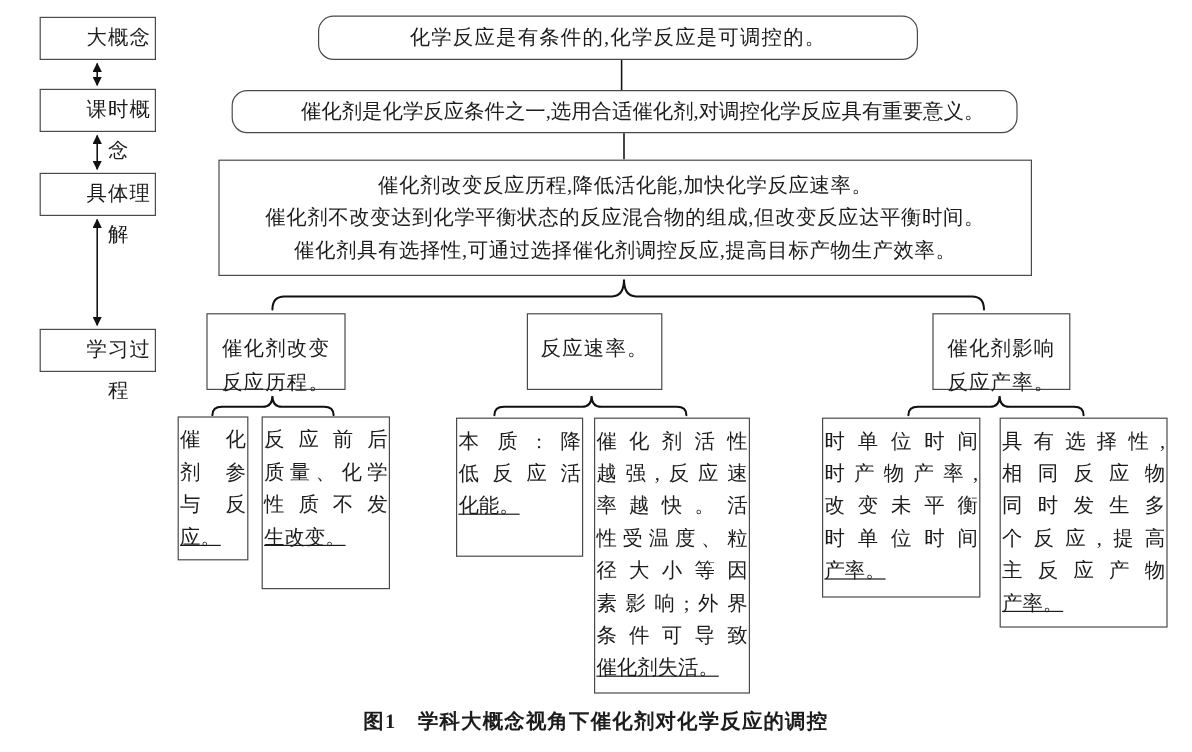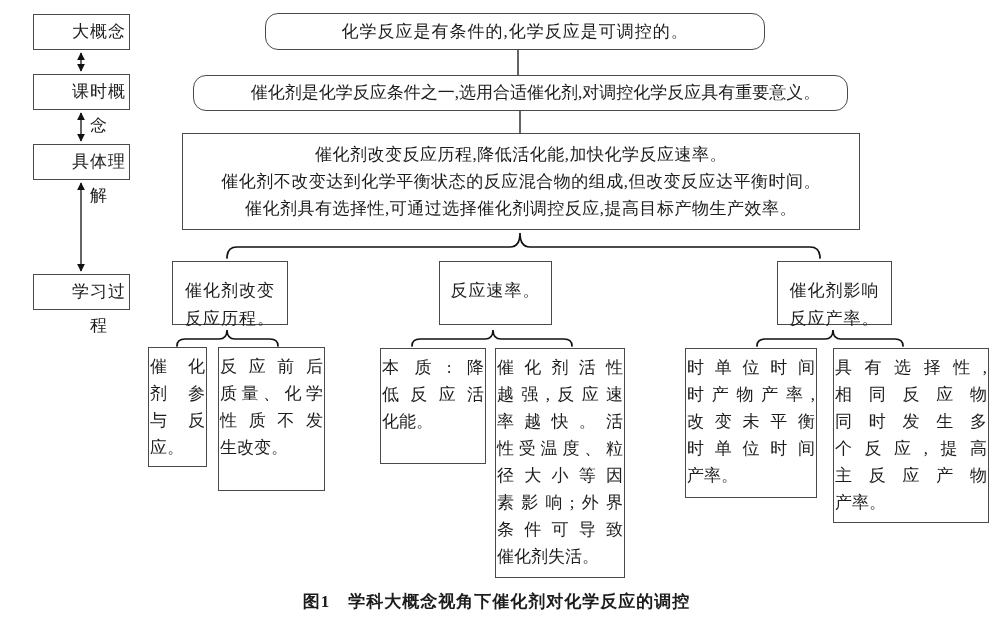--- a/index.html
+++ b/index.html
@@ -50,21 +50,21 @@
   }
   .head div{line-height:28px;text-align:center;letter-spacing:1px;}
   .leaf{
     top:347px;padding:5px 1px;
   }
   .leaf div{
     line-height:27px;
     text-align:justify;
     text-align-last:justify;
   }
-  .leaf div:last-child{text-align-last:left;}
+  .leaf div:last-child{text-align-last:left;text-decoration:underline;}
   .caption{
     position:absolute;left:0;top:590px;width:993px;
     text-align:center;font-weight:bold;letter-spacing:1px;
   }
 </style>
 </head>
 <body>
 
 <div class="canvas">
 
@@ -147,21 +147,21 @@
       <div>条件可导致</div>
       <div>催化剂失活。</div>
     </div>
   <div class="box leaf" style="left:685px;width:132px;height:150px;top:348px">
       <div>时单位时间</div>
       <div>时产物产率,</div>
       <div>改变未平衡</div>
       <div>时单位时间</div>
       <div>产率。</div>
     </div>
-  <div class="box leaf" style="left:833px;width:156px;height:175px;top:348px">
+  <div class="box leaf" style="left:833px;width:140px;height:175px;top:348px">
       <div>具有选择性,</div>
       <div>相同反应物</div>
       <div>同时发生多</div>
       <div>个反应,提高</div>
       <div>主反应产物</div>
       <div>产率。</div>
     </div>
 
   <div class="caption">图1　学科大概念视角下催化剂对化学反应的调控</div>
 

